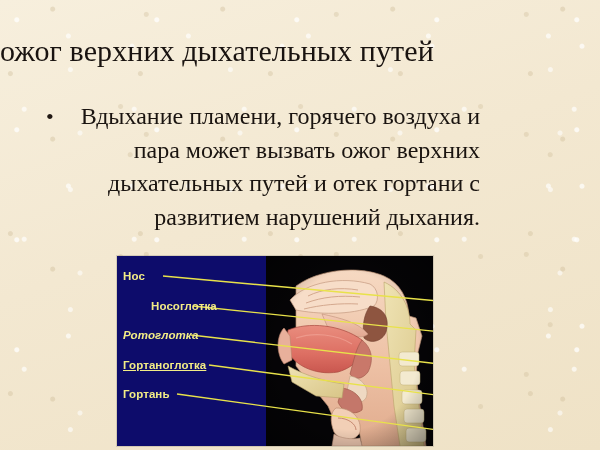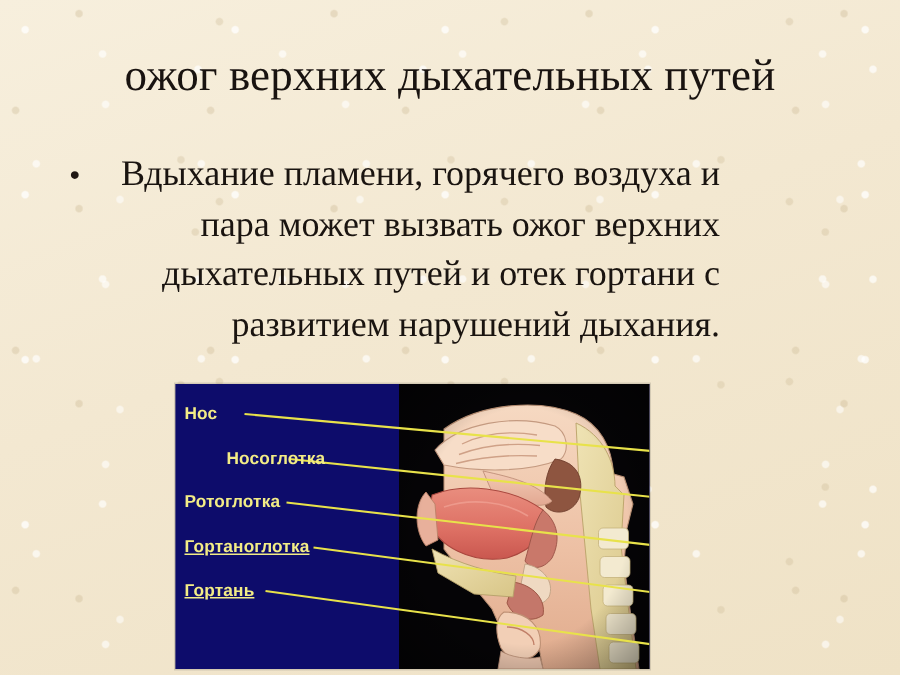--- a/index.html
+++ b/index.html
@@ -37,21 +37,21 @@
       150px 140px, 130px 160px, 160px 120px, 180px 150px,
       110px 130px, 140px 170px, 160px 140px, 100% 100%;
   }
 
   
   #title {
     position: absolute;
     left: 0;
     top: 32px;
     width: 600px;
-    text-align: center;
+    text-align: left;
     font-size: 30px;
     line-height: 38px;
     color: #191310;
     letter-spacing: 0.1px;
     white-space: nowrap;
   }
 
   
   #body-block {
     position: absolute;
@@ -240,19 +240,19 @@
         <line x1="46" y1="20" x2="321" y2="45" stroke="#e8e24a" stroke-width="1.4"></line>
         <line x1="76" y1="50" x2="353" y2="79" stroke="#e8e24a" stroke-width="1.4"></line>
         <line x1="74" y1="79" x2="357" y2="112" stroke="#e8e24a" stroke-width="1.4"></line>
         <line x1="92" y1="109" x2="349" y2="143" stroke="#e8e24a" stroke-width="1.4"></line>
         <line x1="60" y1="138" x2="335" y2="176" stroke="#e8e24a" stroke-width="1.4"></line>
       </svg>
 
     <div id="labels">
         <div class="anat-label" style="top: 14px;">Нос</div>
         <div class="anat-label" style="top: 44px; padding-left: 28px;">Носоглотка</div>
-        <div class="anat-label" style="top: 73px;">Ротоглотка</div>
+        <div class="anat-label" style="top: 73px; font-style: italic;">Ротоглотка</div>
         <div class="anat-label" style="top: 103px; text-decoration: underline;">Гортаноглотка</div>
-        <div class="anat-label" style="top: 132px; text-decoration: underline;">Гортань</div>
+        <div class="anat-label" style="top: 132px;">Гортань</div>
       </div>
 
   </div>
 </div>
 
 </body></html>

